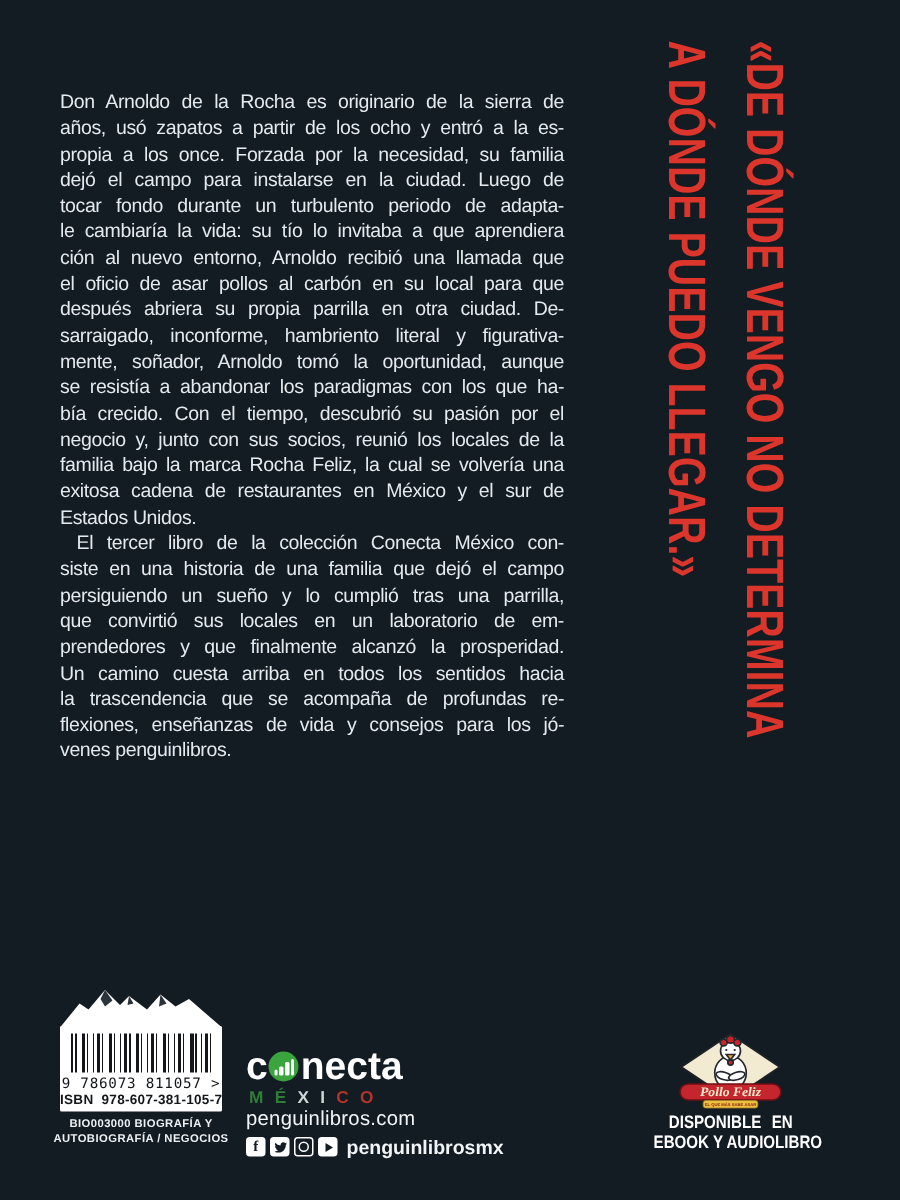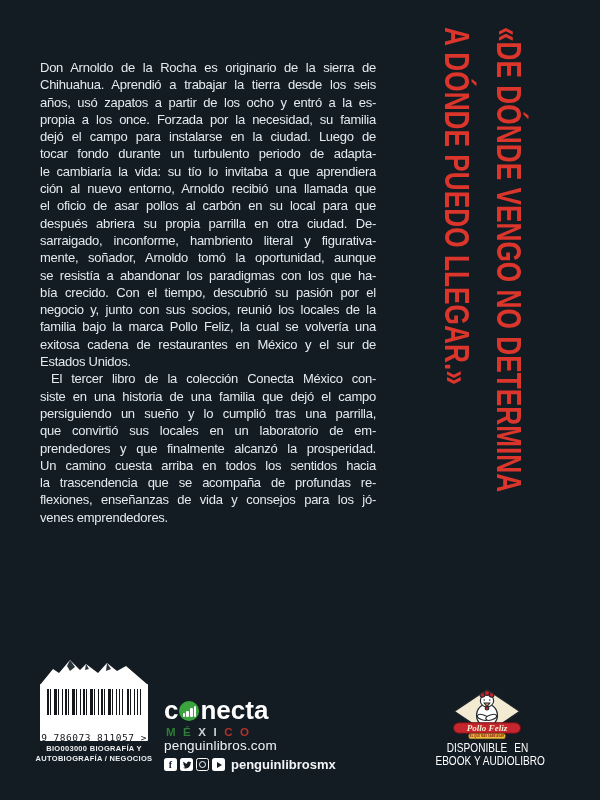--- a/index.html
+++ b/index.html
@@ -35,21 +35,21 @@
     height:26px;margin:5px 7px 0 7px;
     background:repeating-linear-gradient(90deg,
       #14161a 0 1.5px,#fff 1.5px 3px,
       #14161a 3px 4px,#fff 4px 7.5px,
       #14161a 7.5px 10px,#fff 10px 11px,
       #14161a 11px 12px,#fff 12px 15px,
       #14161a 15px 15.8px,#fff 15.8px 18px);
   }
   .bc-digits{
     text-align:center;color:#14161a;font-family:"DejaVu Sans Mono",monospace;
-    font-size:9.5px;line-height:10px;margin-top:18px;letter-spacing:0.5px;white-space:pre;
+    font-size:9.5px;line-height:10px;margin-top:3px;letter-spacing:0.5px;white-space:pre;
   }
   .bc-isbn{
     text-align:left;color:#14161a;font-weight:700;font-size:9px;line-height:11px;
     letter-spacing:0.2px;white-space:pre;
   }
   .category{
     position:absolute;left:30px;top:744px;width:128px;text-align:center;
     color:#edf1f3;font-weight:700;font-size:7.5px;line-height:9.5px;letter-spacing:0.3px;
   }
   
@@ -68,58 +68,57 @@
   .soc{width:13px;height:13px;border-radius:2.5px;background:#fff;display:flex;align-items:center;justify-content:center;box-sizing:border-box;}
   .soc.fb{font-weight:700;font-size:10px;color:#131b23;font-family:"Liberation Serif",serif;}
   .soc.ig{background:transparent;border:1.5px solid #fff;}
   .ig-lens{width:5px;height:5px;border:1.3px solid #fff;border-radius:50%;}
   .yt-play{width:0;height:0;border-left:5px solid #131b23;border-top:3.5px solid transparent;border-bottom:3.5px solid transparent;margin-left:1px;}
   .handle{margin-left:3px;font-size:13px;font-weight:700;color:#f2f5f7;}
   
   .pollo{position:absolute;left:452px;top:686px;width:70px;height:56px;}
   .promo{
     position:absolute;left:425px;top:742px;width:125px;text-align:center;
-    color:#fff;font-weight:400;font-size:12px;line-height:12.5px;
+    color:#fff;font-weight:700;font-size:12px;line-height:12.5px;
   }
   .promo .pline{display:inline-block;transform:scaleX(0.84);transform-origin:center;white-space:nowrap;}
   .promo .pline.sp{word-spacing:5px;}
 </style>
 </head>
 <body>
 
 <div id="cover">
 
   <div class="synopsis">
       <div class="line">Don Arnoldo de la Rocha es originario de la sierra de</div>
-      <div class="line">Chihuahua. Aprendió a trabajar la tierra desde los seis</div>
       <div class="line">años, usó zapatos a partir de los ocho y entró a la es-</div>
       <div class="line">propia a los once. Forzada por la necesidad, su familia</div>
       <div class="line">dejó el campo para instalarse en la ciudad. Luego de</div>
       <div class="line">tocar fondo durante un turbulento periodo de adapta-</div>
       <div class="line">le cambiaría la vida: su tío lo invitaba a que aprendiera</div>
       <div class="line">ción al nuevo entorno, Arnoldo recibió una llamada que</div>
       <div class="line">el oficio de asar pollos al carbón en su local para que</div>
       <div class="line">después abriera su propia parrilla en otra ciudad. De-</div>
       <div class="line">sarraigado, inconforme, hambriento literal y figurativa-</div>
       <div class="line">mente, soñador, Arnoldo tomó la oportunidad, aunque</div>
       <div class="line">se resistía a abandonar los paradigmas con los que ha-</div>
       <div class="line">bía crecido. Con el tiempo, descubrió su pasión por el</div>
       <div class="line">negocio y, junto con sus socios, reunió los locales de la</div>
-      <div class="line">familia bajo la marca Pollo Feliz, la cual se volvería una</div>
+      <div class="line">familia bajo la marca Rocha Feliz, la cual se volvería una</div>
       <div class="line">exitosa cadena de restaurantes en México y el sur de</div>
       <div class="line last">Estados Unidos.</div>
       <div class="line indent">El tercer libro de la colección Conecta México con-</div>
       <div class="line">siste en una historia de una familia que dejó el campo</div>
       <div class="line">persiguiendo un sueño y lo cumplió tras una parrilla,</div>
       <div class="line">que convirtió sus locales en un laboratorio de em-</div>
       <div class="line">prendedores y que finalmente alcanzó la prosperidad.</div>
       <div class="line">Un camino cuesta arriba en todos los sentidos hacia</div>
       <div class="line">la trascendencia que se acompaña de profundas re-</div>
       <div class="line">flexiones, enseñanzas de vida y consejos para los jó-</div>
-      <div class="line last">venes emprendedores.</div>
+      <div class="line last">venes penguinlibros.</div>
     </div>
 
   <div class="quote-wrap">
     <div class="quote-inner" style="color: rgb(220, 54, 44);">
         <div>«DE DÓNDE VENGO NO DETERMINA</div>
         <div>A DÓNDE PUEDO LLEGAR.»</div>
       </div>
   </div>
 
   <svg class="mountain" viewBox="0 0 108 28" preserveAspectRatio="none">

